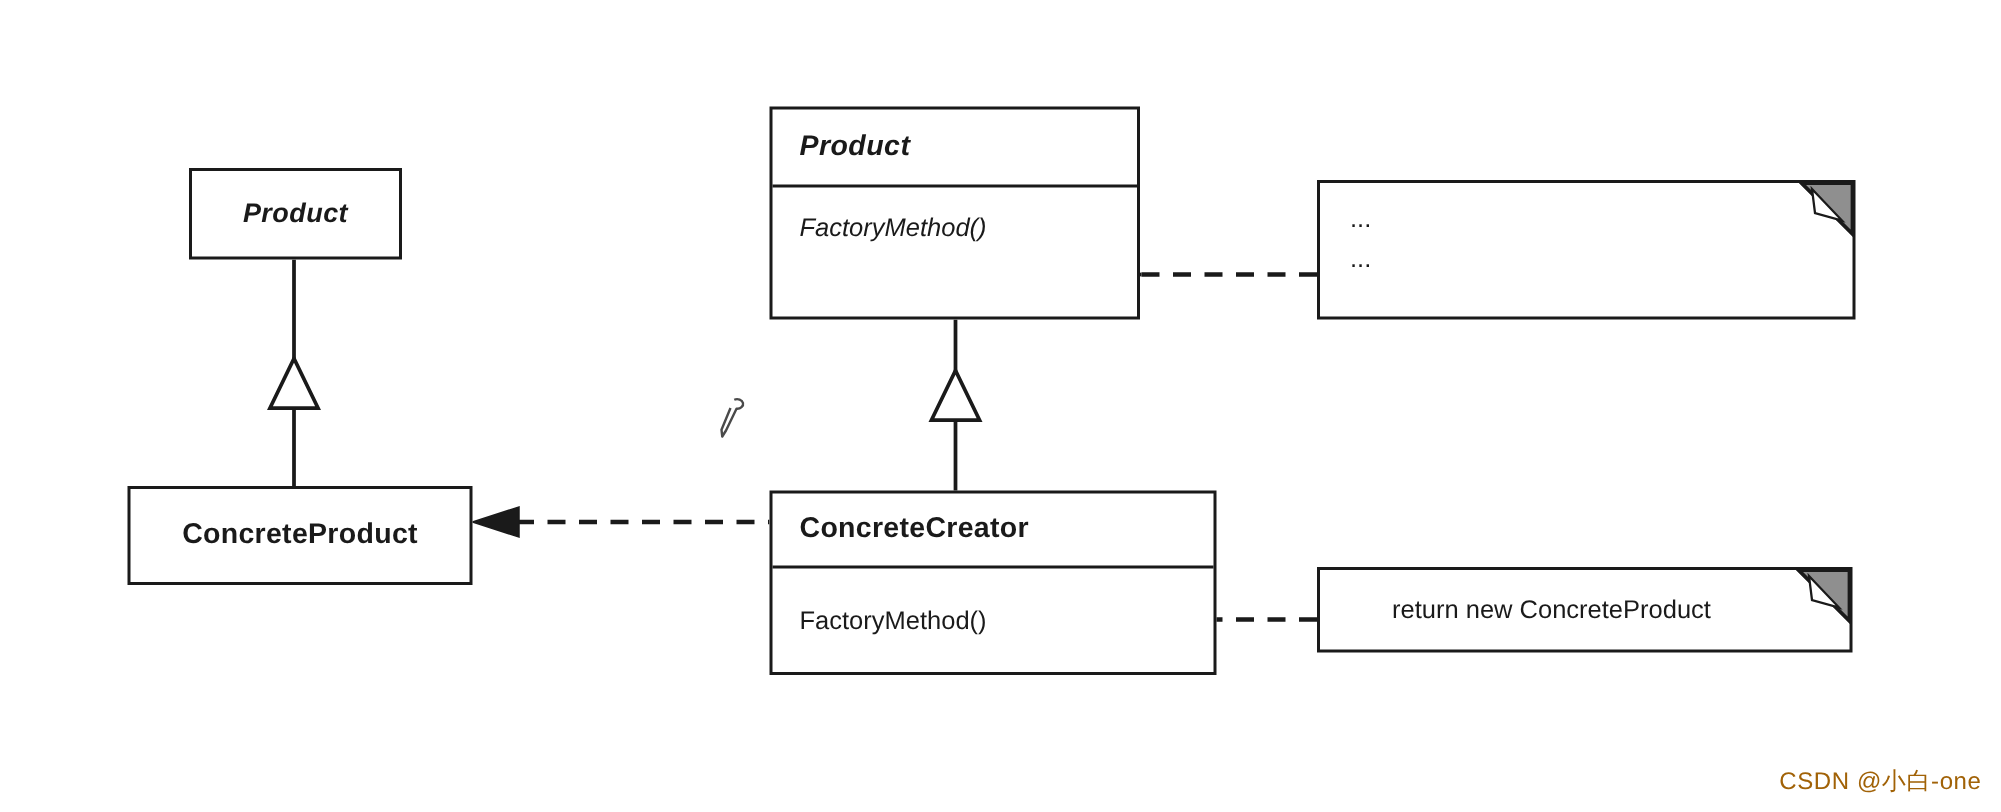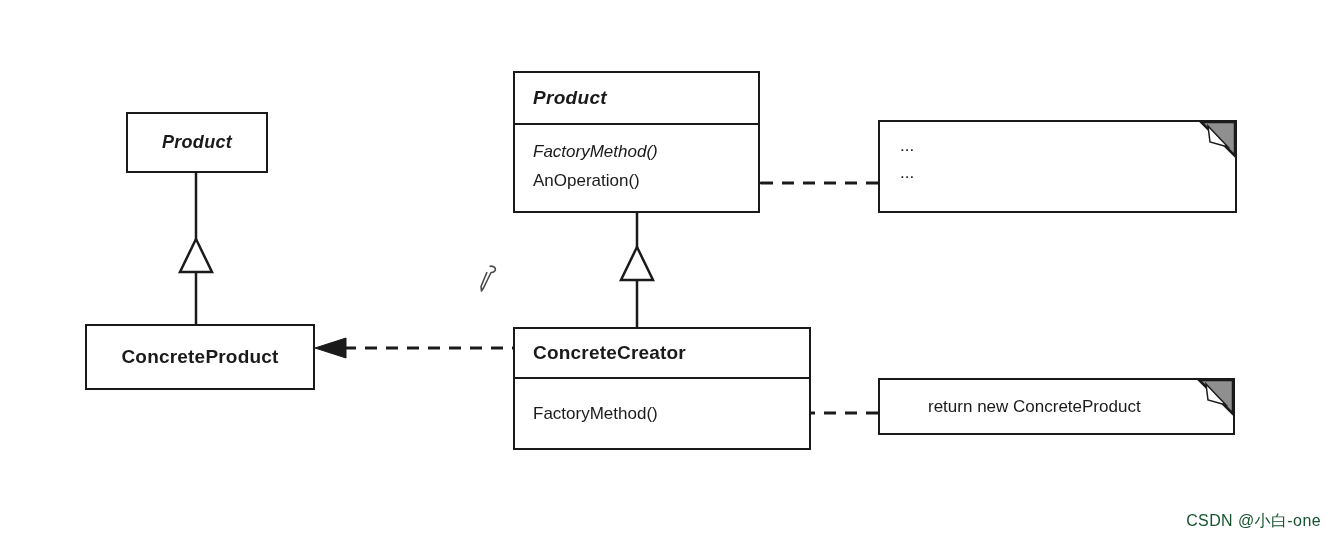--- a/index.html
+++ b/index.html
@@ -60,21 +60,21 @@
   }
   .note-fold { position: absolute; top: -2px; right: -2px; }
   .note-lines { padding: 10px 0 0 20px; line-height: 27px; }
   .note-center { display: flex; align-items: center; height: 100%; padding-left: 20px; box-sizing: border-box; }
 
   .watermark {
     position: absolute;
     right: 13px;
     top: 511px;
     font-size: 16px;
-    color: #14532d;
+    color: #a16207;
     letter-spacing: .4px;
   }
   .pencil-cursor { position: absolute; left: 476px; top: 261px; }
 </style>
 </head>
 <body>
 
 <div class="canvas">
 
   <svg class="layer" width="1334" height="541" viewBox="0 0 1334 541">
@@ -106,21 +106,20 @@
   <div class="uml-box uml-simple" style="left:85px; top:324px; width:230px; height:66px;">
     <span class="title-concrete">ConcreteProduct</span>
   </div>
 
   <div class="uml-box" style="left:513px; top:71px; width:247px; height:142px;">
     <div class="compartment-title" style="height:52px;">
       <span class="title-abstract" style="font-size:19px;">Product</span>
     </div>
     <div class="compartment-methods">
       <div class="method-abstract">FactoryMethod()</div>
-      <div>AnOperation()</div>
     </div>
   </div>
 
   <div class="uml-box" style="left:513px; top:327px; width:298px; height:123px;">
     <div class="compartment-title" style="height:50px;">
       <span class="title-concrete">ConcreteCreator</span>
     </div>
     <div class="compartment-methods-center" style="height:69px;">
       <span>FactoryMethod()</span>
     </div>

